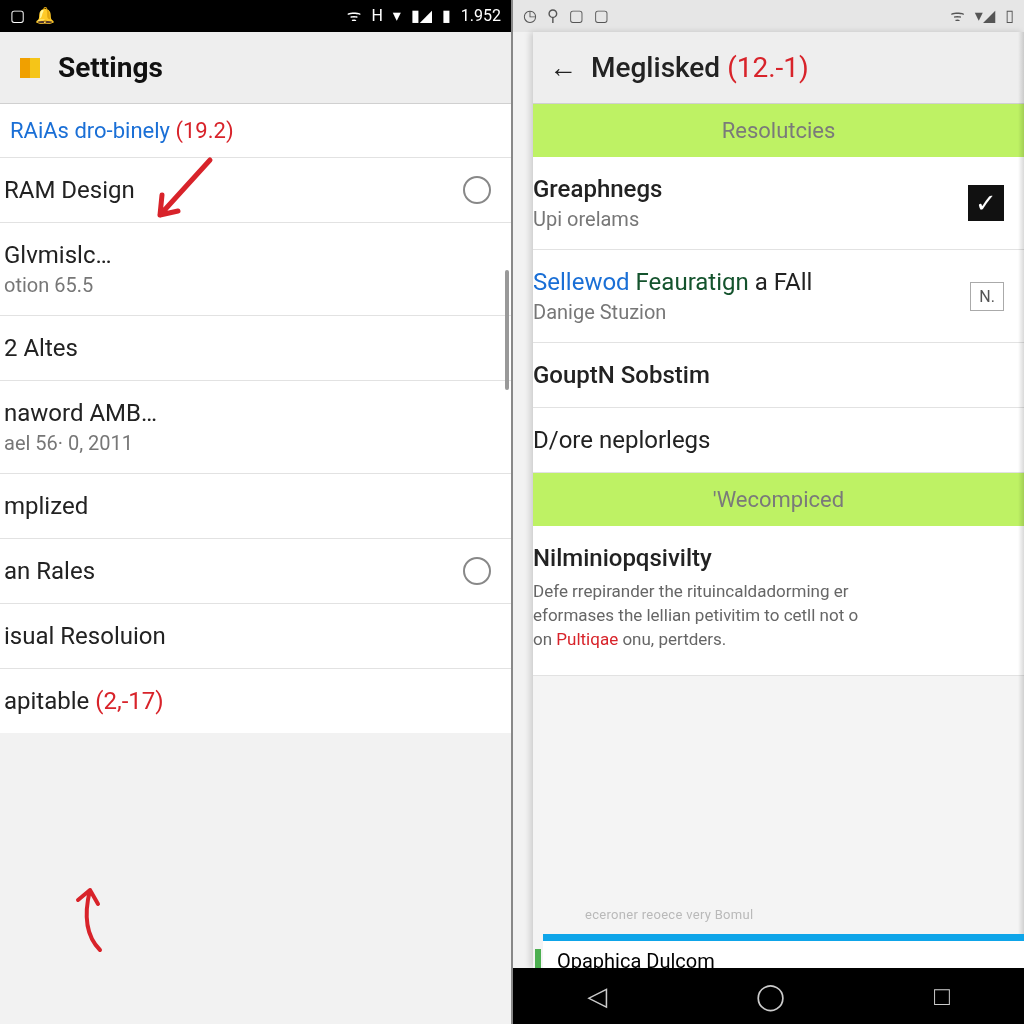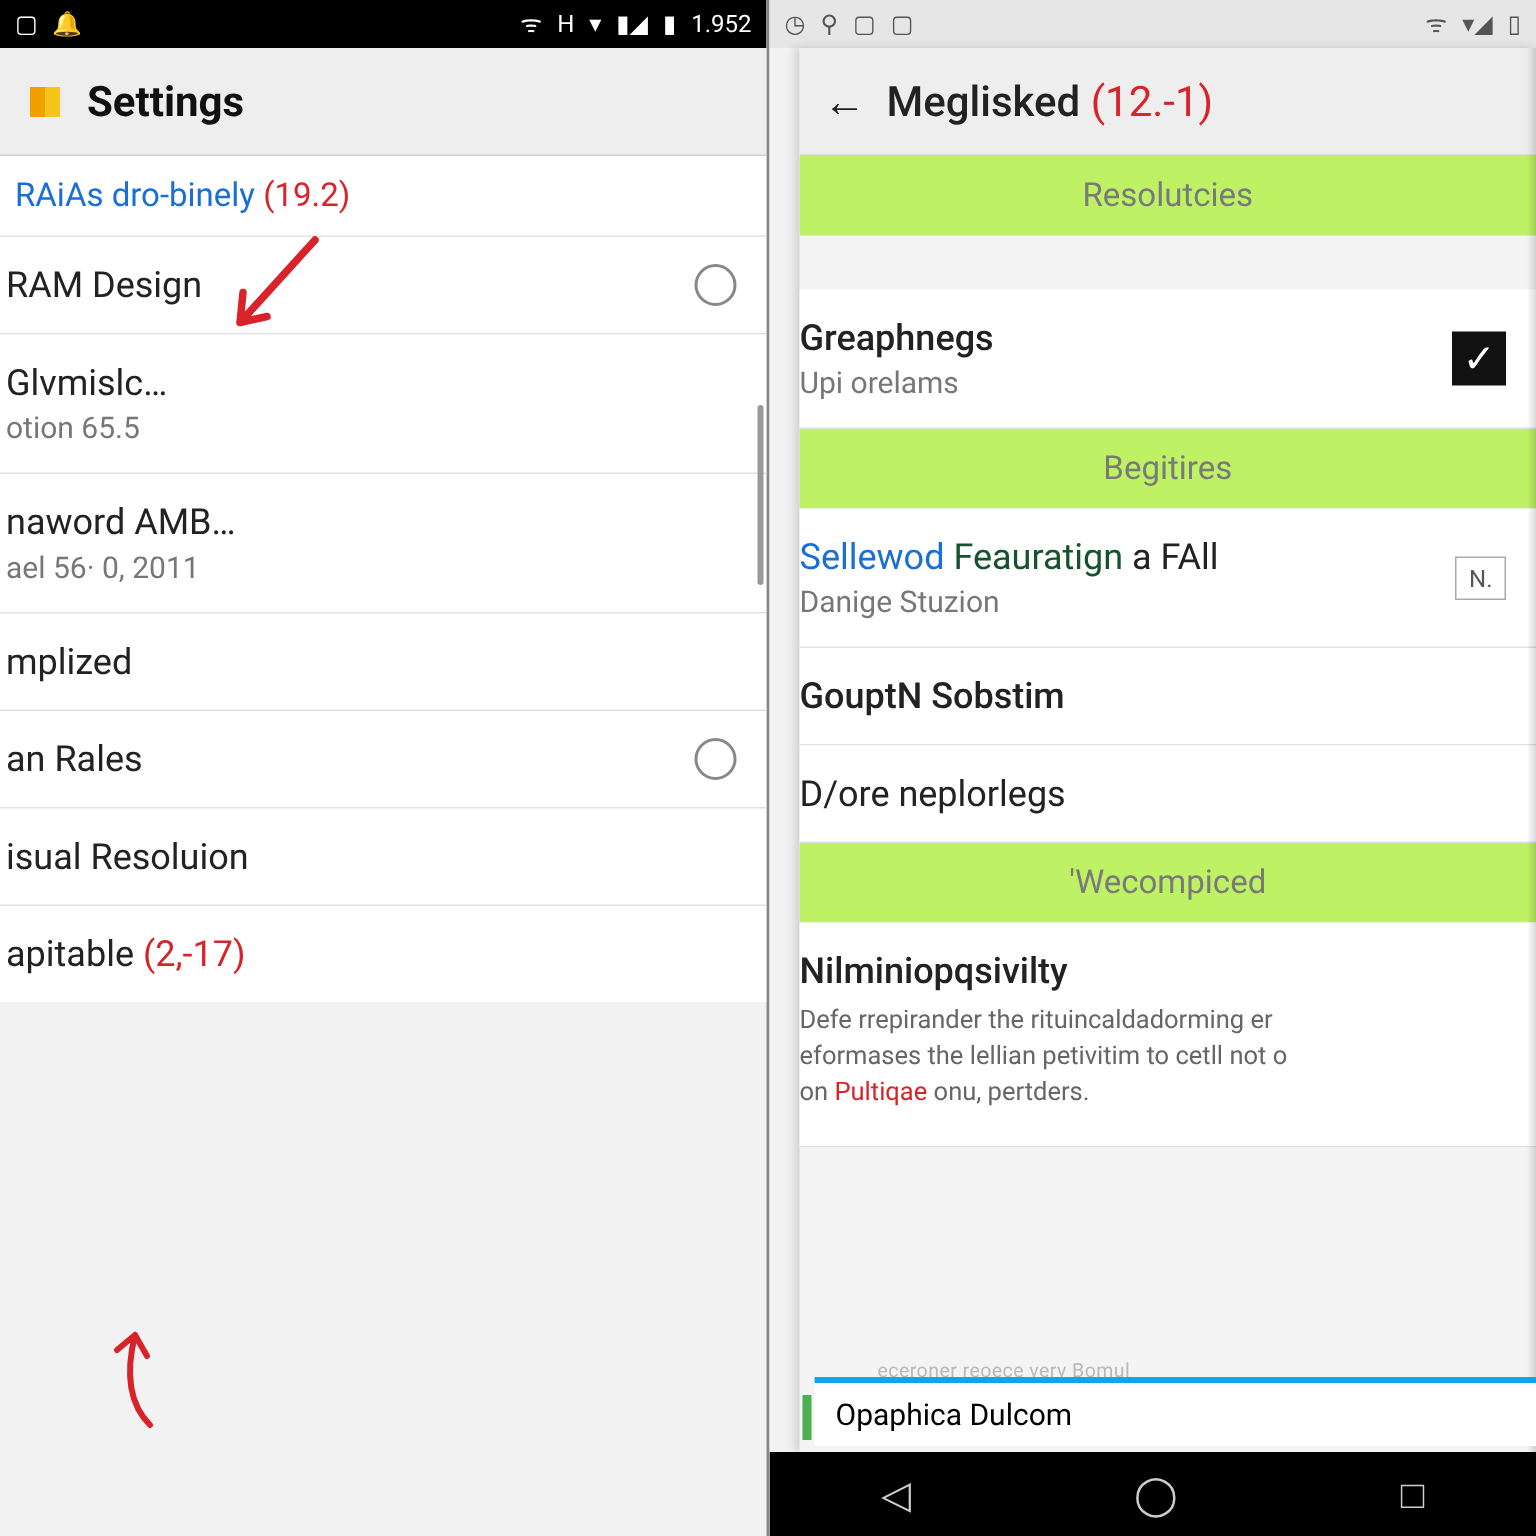--- a/index.html
+++ b/index.html
@@ -46,21 +46,21 @@
   .annot-arrow { position:absolute; pointer-events:none; }
   .annot-arrow svg { overflow:visible; }
 
   
   .scroll-track { position:absolute; right:2px; top:270px; width:4px; height:120px; background:#999; border-radius:2px; }
 
   
   .navbar { position:absolute; left:0; right:0; bottom:0; height:56px; background:#000; display:flex; align-items:center; justify-content:space-around; color:#ccc; font-size:26px; }
 
   
-  .bottom-row { position:absolute; left:30px; right:0; bottom:60px; height:46px; background:#fff; border-top:4px solid #0ea5e9; display:flex; align-items:center; padding:0 14px; font-size:20px; }
+  .bottom-row { position:absolute; left:30px; right:0; bottom:44px; height:46px; background:#fff; border-top:7px solid #0ea5e9; display:flex; align-items:center; padding:0 14px; font-size:20px; }
   .bottom-row .green { position:absolute; left:-8px; top:8px; width:6px; height:30px; background:#4caf50; }
   .bottom-caption { position:absolute; left:72px; bottom:102px; font-size:13px; color:#b9b9b9; letter-spacing:0.3px; }
 
   
   .right-content { position:absolute; top:32px; left:20px; right:0; bottom:56px; background:#f4f4f4; box-shadow: -3px 0 6px rgba(0,0,0,0.15); overflow:hidden; }
   .right-scroll-shadow { position:absolute; top:0; bottom:0; right:0; width:6px; background:linear-gradient(to left, rgba(0,0,0,0.15), transparent); }
 
 </style>
 </head>
 <body>
@@ -112,20 +112,25 @@
         <span class="radio"></span>
       </div>
 
       <div class="item">
         <div class="txt">
           <span class="title">Glvmislc…</span>
           <span class="sub">otion 65.5</span>
         </div>
       </div>
 
+      <div class="item">
+        <div class="txt">
+            <span class="title">2 Altes</span>
+          </div>
+      </div>
 
       <div class="item">
         <div class="txt">
           <span class="title">naword AMB…</span>
           <span class="sub">ael 56· 0, 2011</span>
         </div>
       </div>
 
       <div class="item">
         <div class="txt">
@@ -193,29 +198,28 @@
       <div class="titlebar right">
         <span class="icon" style="font-size:28px;color:#222;">←</span>
         <h1>
           <span>Meglisked</span>
           <span class="red-annot">(12.-1)</span>
         </h1>
       </div>
 
       <div class="section-header">Resolutcies</div>
 
-      <div class="item" style="background:#fff;margin-top:36px;">
+      <div class="item" style="background:#fff;">
         <div class="txt">
           <span class="title" style="font-weight:500;">Greaphnegs</span>
           <span class="sub">Upi orelams</span>
         </div>
         <span class="check">✓</span>
       </div>
 
-      <div class="section-header">Begitires</div>
 
       <div class="item" style="background:#fff;">
         <div class="txt">
           <span class="title">
             <span style="color:#1a6fd6">Sellewod</span>
             <span style="color:#14532d">Feauratign</span>
             <span>a FAll</span>
           </span>
           <span class="sub">Danige Stuzion</span>
         </div>

